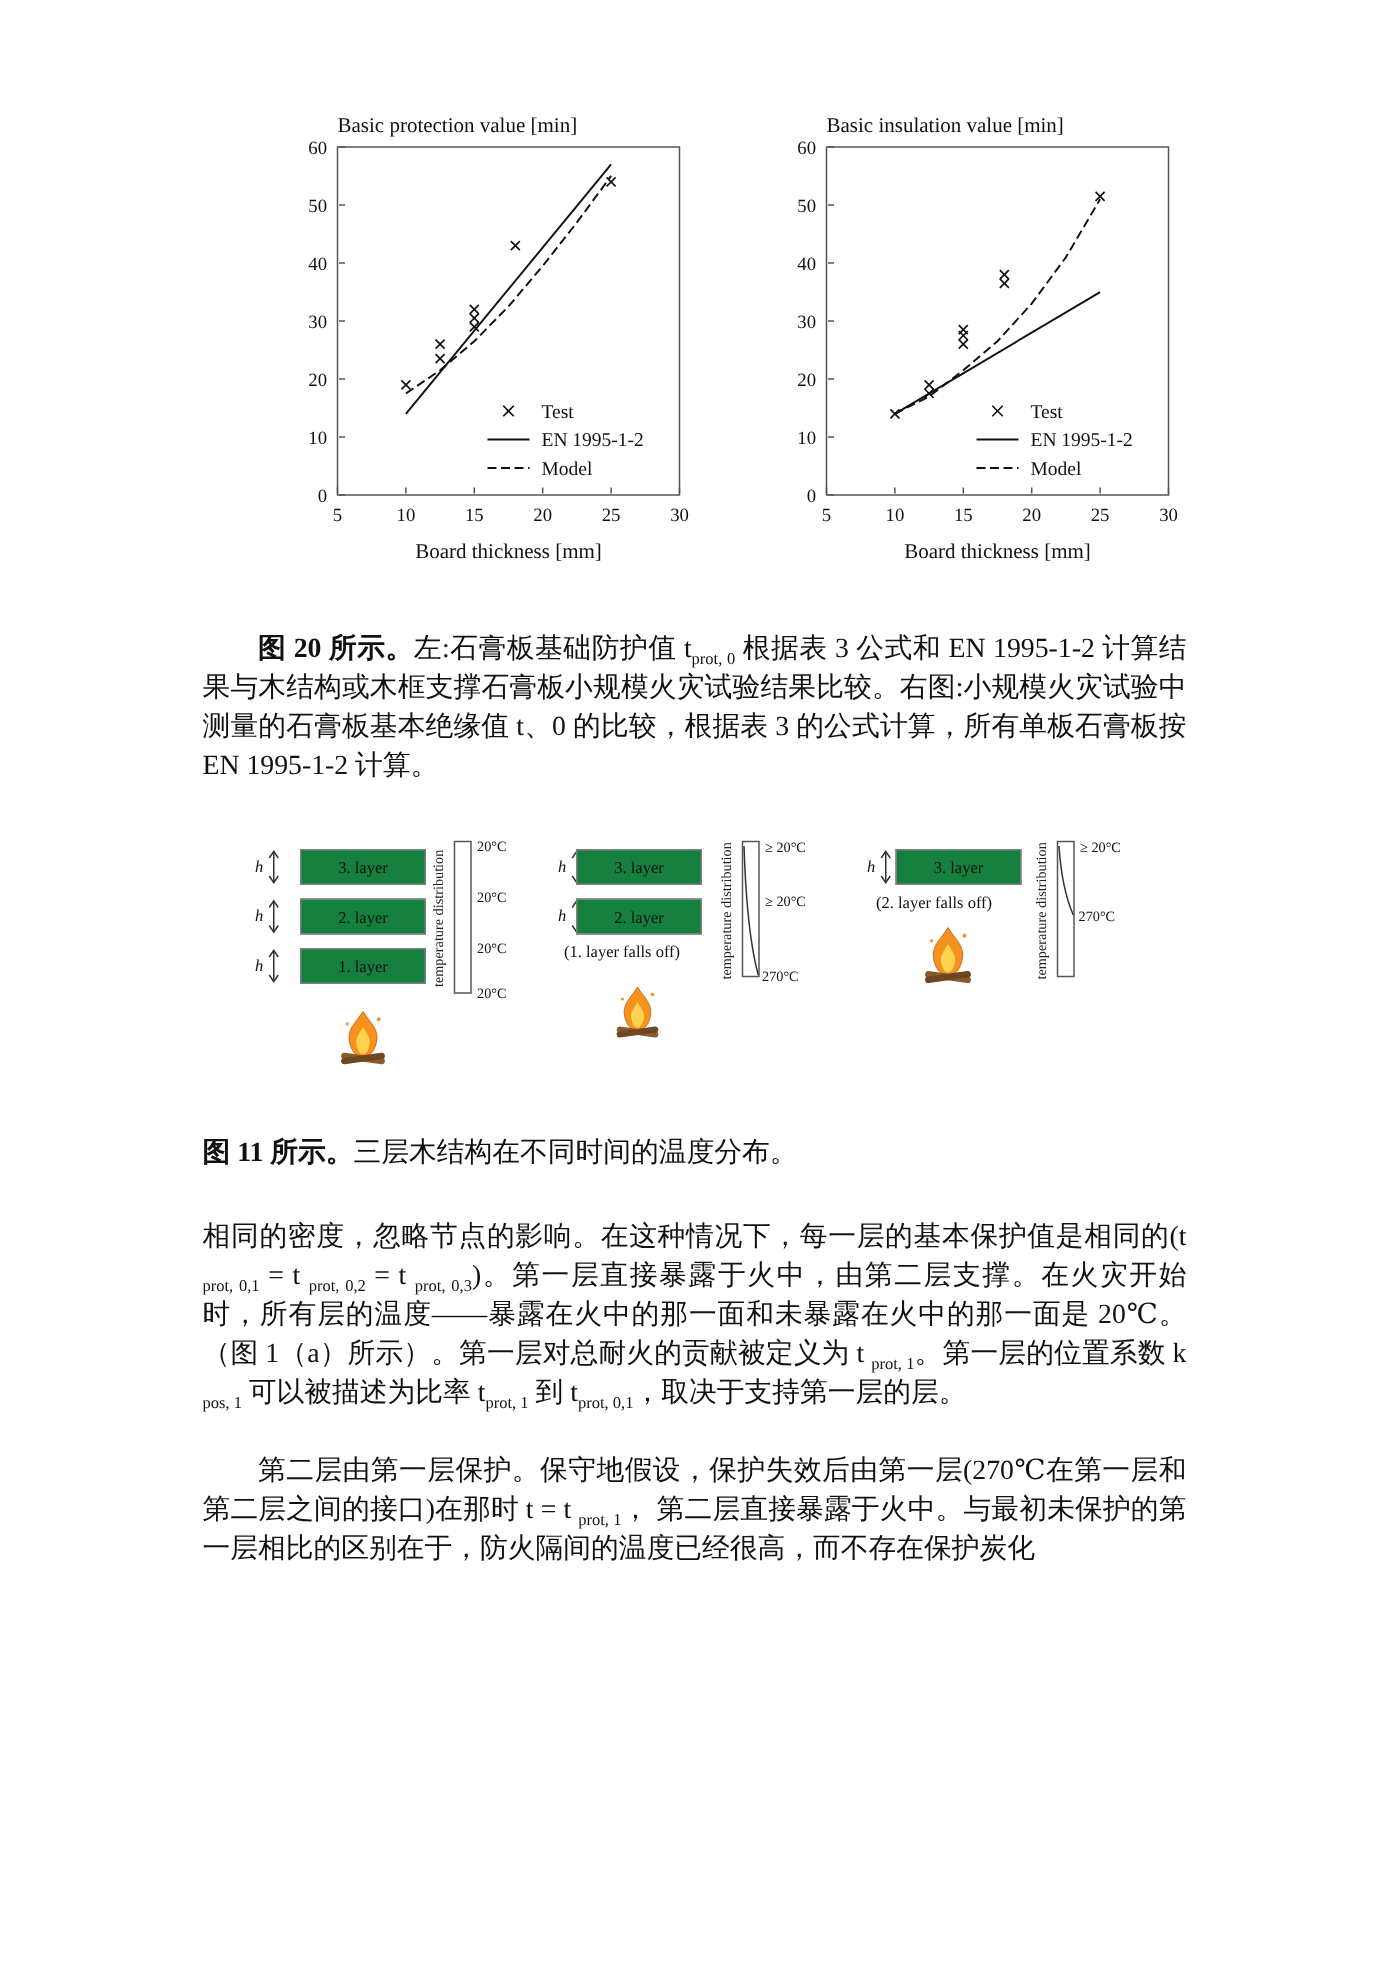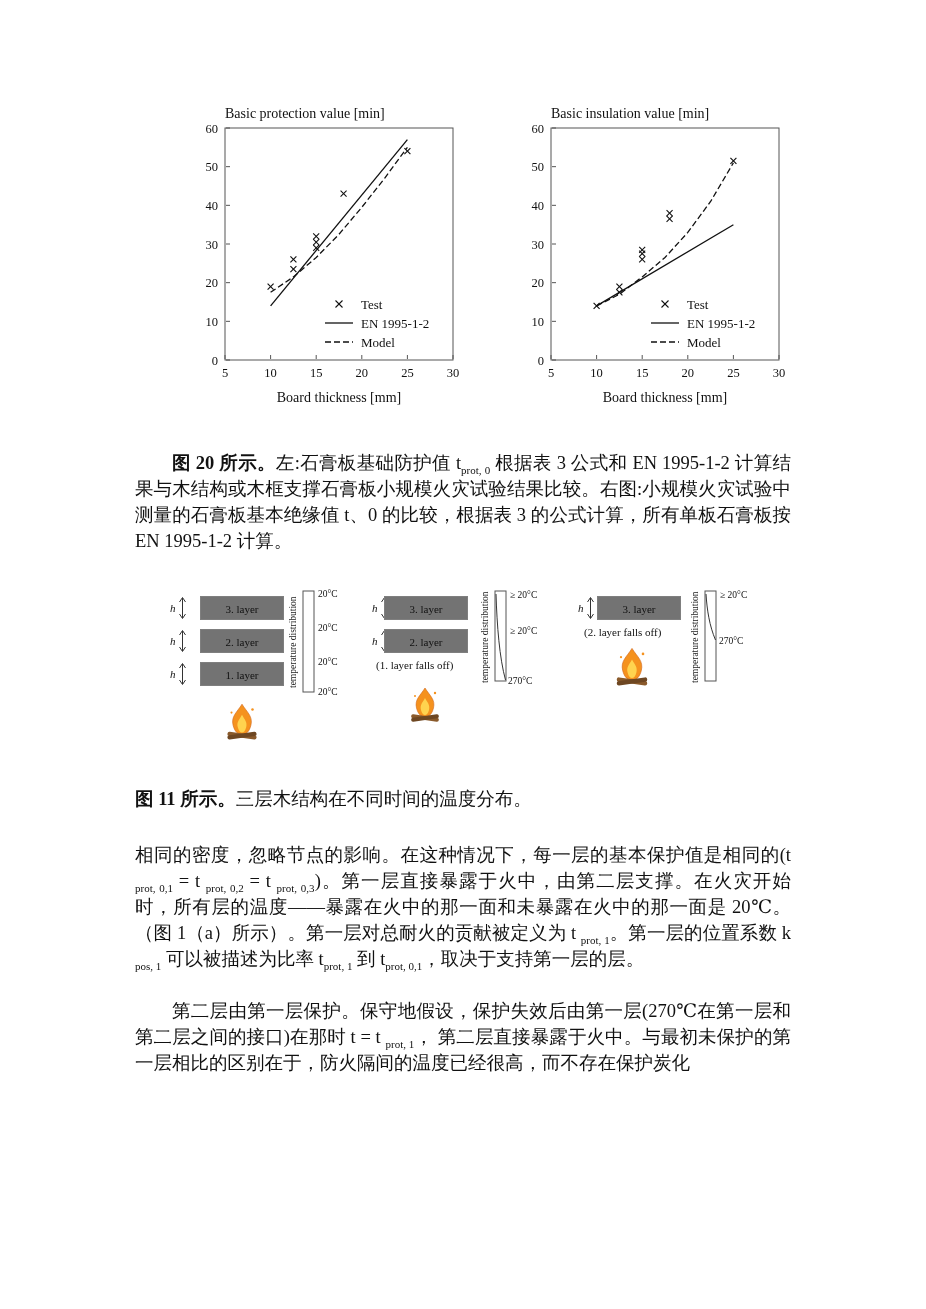--- a/index.html
+++ b/index.html
@@ -1,28 +1,28 @@
 <!DOCTYPE html>
 <html><head>
 <meta charset="utf-8">
 <style>
   html,body{margin:0;padding:0;background:#ffffff;}
   .page{position:relative;width:926px;height:1309px;margin:0 auto;background:#fff;
         font-family:"Liberation Serif","DejaVu Serif",serif;color:#111;
-        box-sizing:border-box;padding-top:104px;overflow:hidden;}
+        box-sizing:border-box;padding-top:74px;overflow:hidden;}
   .charts{display:flex;justify-content:center;gap:26px;padding-left:66px;}
   svg text{font-family:"Liberation Serif","DejaVu Serif",serif;fill:#111;}
   .caption-p{width:656px;margin:38px auto 0;font-size:18.5px;line-height:26px;text-align:justify;}
   .indent{text-indent:2em;}
   sub{font-size:11px;line-height:0;}
   b{font-weight:bold;}
   
   .fig11{position:relative;width:590px;height:178px;margin:30px auto 0;font-size:11px;}
   .grp{position:absolute;top:0;height:100%;}
-  .layer-box{position:absolute;width:84px;height:24px;background:#737373;border:1px solid #7f7f7f;
+  .layer-box{position:absolute;width:84px;height:24px;background:#15803d;border:1px solid #7f7f7f;
              text-align:center;line-height:24px;font-size:11px;box-sizing:border-box;}
   .h-row{position:absolute;display:flex;align-items:center;height:24px;gap:2px;}
   .h-letter{font-style:italic;font-size:11px;}
   .vlabel{position:absolute;writing-mode:vertical-rl;transform:rotate(180deg);
           font-size:9.5px;height:104px;text-align:center;color:#222;white-space:nowrap;}
   .falls{position:absolute;font-size:11px;white-space:nowrap;}
   .tcol{position:absolute;}
   .tcol text{font-size:9.5px;}
   .fire{position:absolute;}
   

